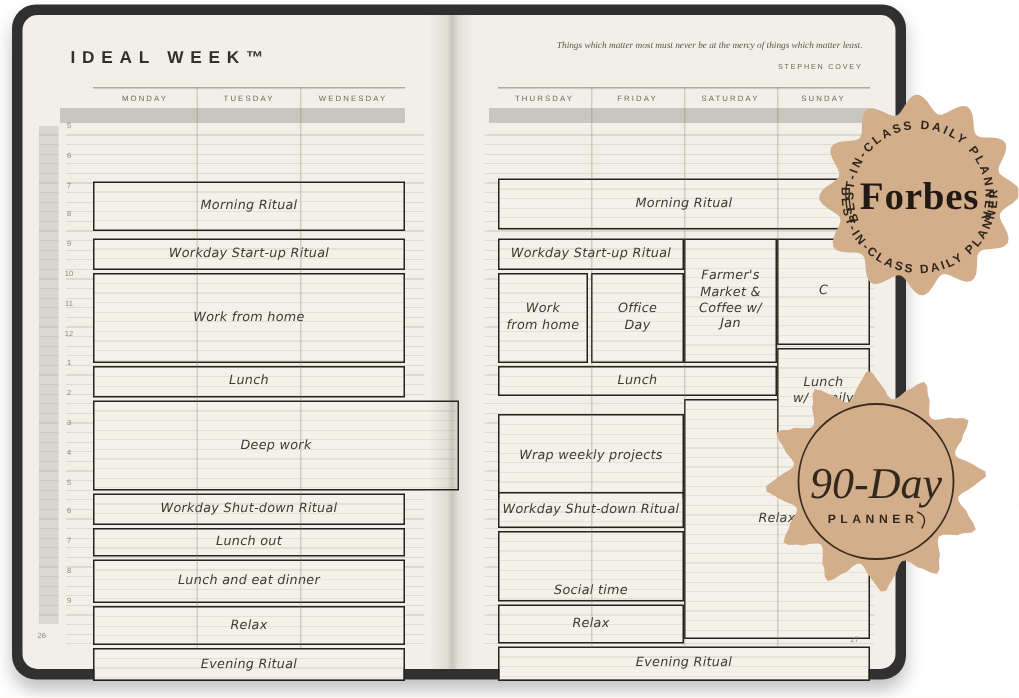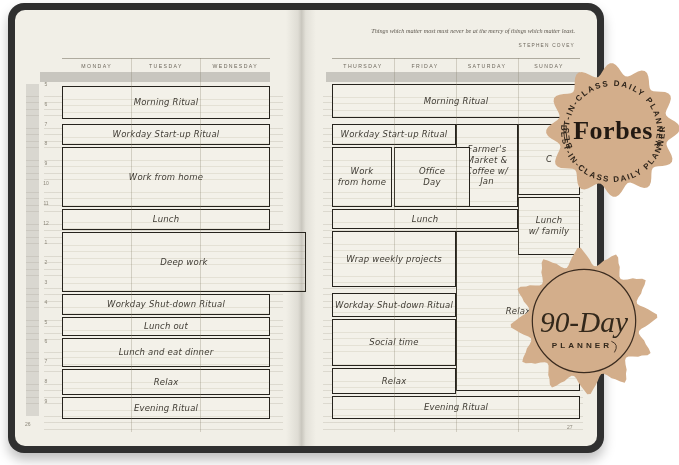--- a/index.html
+++ b/index.html
@@ -33,21 +33,21 @@
   .day-cell{flex:1;display:flex;align-items:center;justify-content:center;
          font-size:5.2px;letter-spacing:1.4px;color:#6d675c;}
   .band{position:absolute;top:72px;height:10px;background:#c8c6bf;z-index:2;}
   .band.left{left:40px;width:230px;}
   .band.right{left:326px;width:254px;}
   
   .time-label{position:absolute;left:38px;width:16px;text-align:center;font-size:5px;color:#8b8679;z-index:2;}
   
   .blk{position:absolute;box-sizing:border-box;border:1.5px solid #26231d;z-index:2;
        display:flex;align-items:center;justify-content:center;
-       background:repeating-linear-gradient(to bottom,#f3f1e9 0 5.6px,#e4e1d5 5.6px 6.4px);}
+       background:repeating-linear-gradient(to bottom,#f3f1e9 0 5.6px,#e4e1d5 5.6px 6.4px);margin-top:35px;}
   .blk-label{font:italic 8.5px "DejaVu Sans",sans-serif;color:#3e3a32;white-space:pre-line;
        text-align:center;line-height:1.25;letter-spacing:0.2px;}
   .vline{position:absolute;top:58px;height:374px;width:1px;background:rgba(125,118,98,0.28);
        z-index:3;pointer-events:none;}
   .page-number{position:absolute;font-size:5px;color:#8b8679;z-index:2;}
   .page-number.left{left:25px;top:421px;}
   .page-number.right{left:567px;top:424px;}
   
   .badge{position:absolute;z-index:10;}
   .badge.forbes{left:543px;top:60px;width:140px;height:140px;}
@@ -66,20 +66,21 @@
 
 <div class="stage">
 
   <div class="cover" id="cover" style="background: rgb(48, 48, 48);"></div>
   <div class="pages" id="pages" style="background: rgb(241, 239, 231);"></div>
 
   <div class="ruled left"></div>
   <div class="ruled right"></div>
   <div class="edge-strip"></div>
 
+  <div class="page-title">IDEAL WEEK™</div>
   <div class="quote">Things which matter most must never be at the mercy of things which matter least.</div>
   <div class="quote-author">STEPHEN COVEY</div>
 
   <div class="day-row left" id="left-days">
       <div class="day-cell">MONDAY</div>
       <div class="day-cell">TUESDAY</div>
       <div class="day-cell">WEDNESDAY</div>
     </div>
   <div class="day-row right" id="right-days">
       <div class="day-cell">THURSDAY</div>
@@ -152,41 +153,41 @@
 Coffee w/
 Jan</span>
       </div>
       <div class="blk" style="left: 518px; top: 124px; width: 62px; height: 71px;">
         <span class="blk-label">C</span>
       </div>
       <div class="blk" style="left: 332px; top: 147px; width: 60px; height: 60px;">
         <span class="blk-label">Work
 from home</span>
       </div>
-      <div class="blk" style="left: 394px; top: 147px; width: 76px; height: 60px;">
+      <div class="blk" style="left: 394px; top: 147px; width: 62px; height: 60px;">
         <span class="blk-label">Office
 Day</span>
       </div>
       <div class="blk" style="left: 332px; top: 209px; width: 186px; height: 20px;">
         <span class="blk-label">Lunch</span>
       </div>
       <div class="blk" style="left: 456px; top: 231px; width: 124px; height: 160px;">
         <span class="blk-label">Relax</span>
       </div>
       <div class="blk" style="left: 518px; top: 197px; width: 62px; height: 58px; z-index: 3;">
         <span class="blk-label">Lunch
 w/ family</span>
       </div>
-      <div class="blk" style="left: 332px; top: 231px; width: 124px; height: 56px;">
+      <div class="blk" style="left: 332px; top: 241px; width: 124px; height: 56px;">
         <span class="blk-label">Wrap weekly projects</span>
       </div>
       <div class="blk" style="left: 332px; top: 293px; width: 124px; height: 24px;">
         <span class="blk-label">Workday Shut-down Ritual</span>
       </div>
-      <div class="blk" style="left: 332px; top: 319px; width: 124px; height: 47px;">
+      <div class="blk" style="left: 332px; top: 319px; width: 124px; height: 47px; align-items: flex-end;">
         <span class="blk-label">Social time</span>
       </div>
       <div class="blk" style="left: 332px; top: 368px; width: 124px; height: 26px;">
         <span class="blk-label">Relax</span>
       </div>
       <div class="blk" style="left: 332px; top: 396px; width: 248px; height: 23px;">
         <span class="blk-label">Evening Ritual</span>
       </div>
     </div>
 

